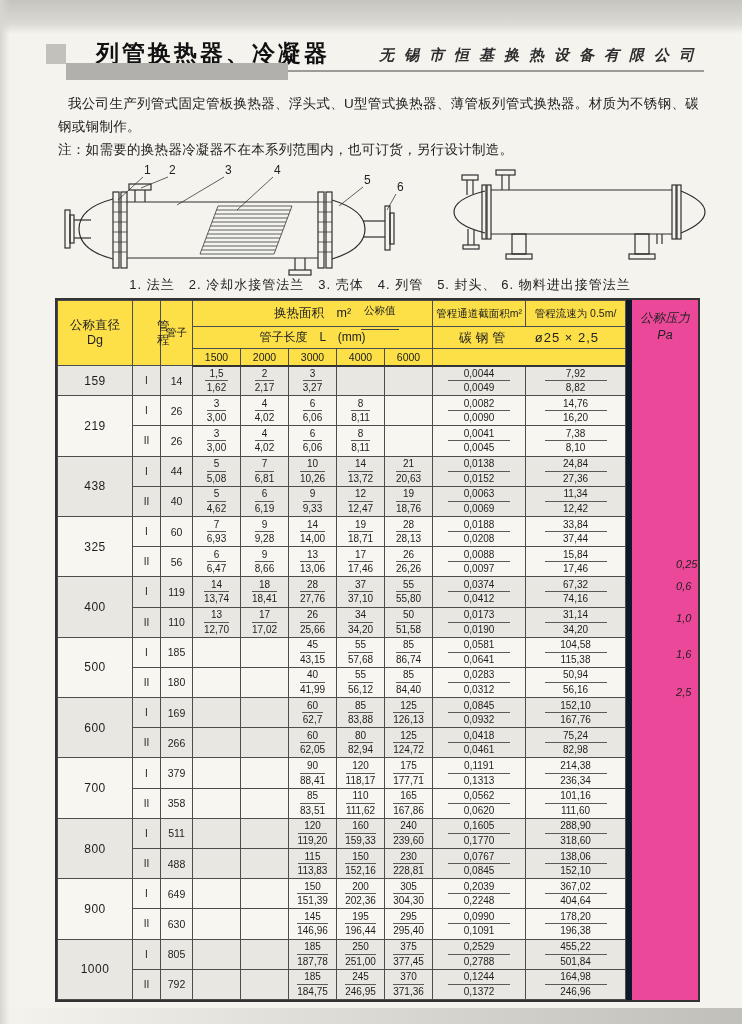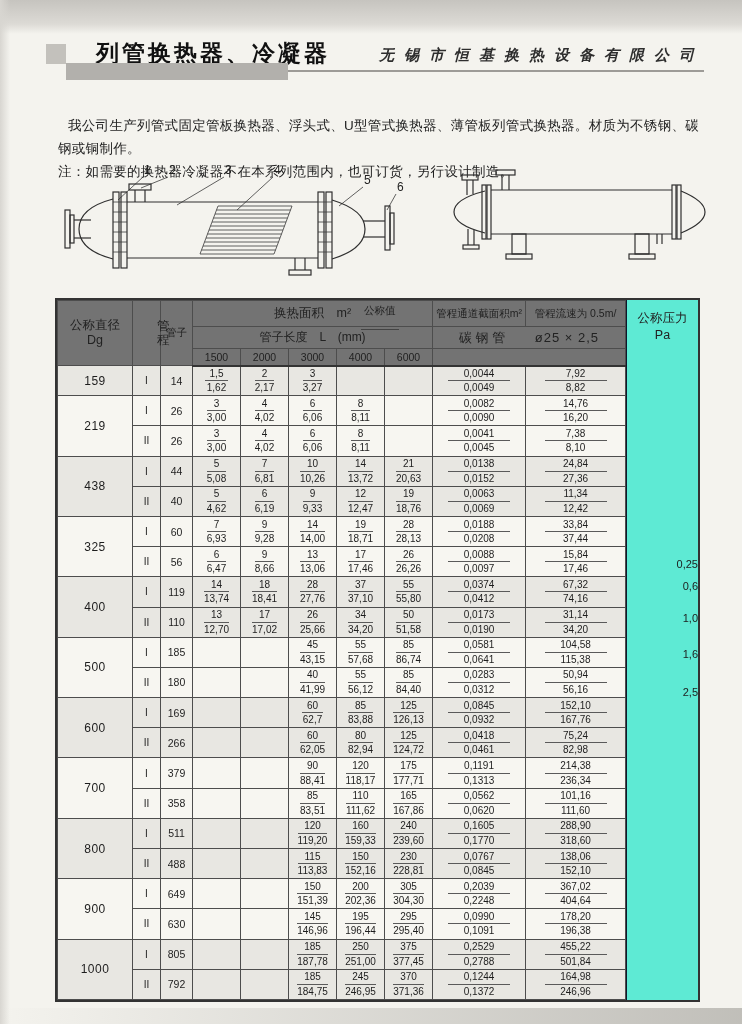--- a/index.html
+++ b/index.html
@@ -18,37 +18,37 @@
         letter-spacing:3px;color:#111;}
   .company{position:absolute;right:38px;top:46px;font-size:15px;font-weight:bold;
         font-style:italic;letter-spacing:10px;color:#2e2e2e;white-space:nowrap;}
   .title-bar{position:absolute;left:66px;top:63px;width:222px;height:17px;background:#b2b0ac;}
   .title-rule{position:absolute;left:288px;top:70px;width:416px;height:2px;background:#9d9b97;}
 
   
   .intro{position:absolute;left:58px;top:92px;width:650px;font-size:13.5px;line-height:23px;
         letter-spacing:.3px;color:#222;}
   .intro p{margin:0;}
-  .intro p.indent{text-indent:10px;margin-top:22px;}
+  .intro p.indent{text-indent:10px;}
 
   
   svg{position:absolute;}
   .d-stroke{stroke:#2f2f2f;stroke-width:1.2;fill:none;}
   .d-thin{stroke:#3a3a3a;stroke-width:.8;fill:none;}
   .d-num{font-size:12px;fill:#222;font-family:"Liberation Sans",sans-serif;}
   .figure-caption{position:absolute;left:60px;top:276px;width:640px;text-align:center;
         font-size:13px;letter-spacing:1px;color:#222;}
 
   
   .table-frame{position:absolute;left:55px;top:298px;width:645px;height:704px;
         border:2px solid #333;display:flex;background:#f7f6f1;box-sizing:border-box;}
   table{border-collapse:collapse;table-layout:fixed;width:568px;height:100%;}
   th,td{border:1px solid #4d4d4d;padding:0;text-align:center;vertical-align:middle;
         font-weight:normal;}
-  thead th{background:#737373;font-size:12px;color:#222;}
+  thead th{background:#fde047;font-size:12px;color:#222;}
   thead tr.h1{height:26px;} thead tr.h2{height:22px;} thead tr.h3{height:17px;}
   thead tr.h3 th{border-bottom:2px solid #333;font-size:10.5px;}
   th.two-line{font-size:12.5px;line-height:15px;}
   th.pass-h{font-size:12.5px;line-height:14px;word-break:break-all;padding:0 24px;}
   th.area-h{position:relative;font-size:12.5px;}
   th.area-h .nominal{position:absolute;right:14%;top:3px;font-size:10.5px;
         border-bottom:1px solid #444;padding:0 3px 11px;}
   th.small-h{font-size:10.5px;}
   th.steel-h{font-size:13px;}
   th.steel-h .spec{margin-left:26px;letter-spacing:1px;}
@@ -56,24 +56,24 @@
   tbody td{font-size:10px;color:#1d1d1d;}
   tr.shaded td{background:#e8e7e2;}
   tr.gs td{border-top:1.6px solid #333;}
   td.dg{font-size:12px;letter-spacing:.5px;}
   td.pass{font-size:10px;}
   td.tubes{font-size:10.5px;}
   .fr{display:inline-block;text-align:center;font-size:10px;line-height:11.5px;}
   .fr .t{display:block;border-bottom:1px solid #5a5a5a;padding:0 5px 1px;}
   .fr .b{display:block;padding-top:1px;}
   td.wide .fr .t{min-width:52px;}
-  .pressure-col{width:76px;border-left:1px solid #0f172a;position:relative;
-        background:#5eead4;box-sizing:border-box;}
+  .pressure-col{width:76px;border-left:6px solid #0f172a;position:relative;
+        background:#ec4899;box-sizing:border-box;font-style:italic;}
   .pressure-col .phead{margin-top:10px;text-align:center;font-size:12.5px;line-height:17px;color:#222;}
-  .pressure-col .pval{position:absolute;width:100%;text-align:right;font-size:11px;color:#1d1d1d;}
+  .pressure-col .pval{position:absolute;width:100%;text-align:left;font-size:11px;color:#1d1d1d;padding-left:44px;}
 </style>
 </head>
 <body>
 
 <div class="page">
   <div class="scan-top"></div>
   <div class="scan-left"></div>
   <div class="scan-bottom"></div>
 
   <div class="title-square"></div>
@@ -201,20 +201,21 @@
 
       <line x1="217" y1="68" x2="217" y2="78"></line>
         <line x1="222" y1="68" x2="222" y2="78"></line>
 
       <rect x="232" y="19" width="4" height="54"></rect>
         <rect x="237" y="19" width="4" height="54"></rect>
       <path d="M241 25 Q265 35 265 46 Q265 57 241 67"></path>
     </g>
   </svg>
 
+  <div class="figure-caption">1. 法兰　2. 冷却水接管法兰　3. 壳体　4. 列管　5. 封头、 6. 物料进出接管法兰</div>
 
   <div class="table-frame">
     <table>
       <colgroup>
         <col style="width:75px">
           <col style="width:28px">
           <col style="width:32px">
         <col style="width:48px">
           <col style="width:48px">
           <col style="width:48px">

